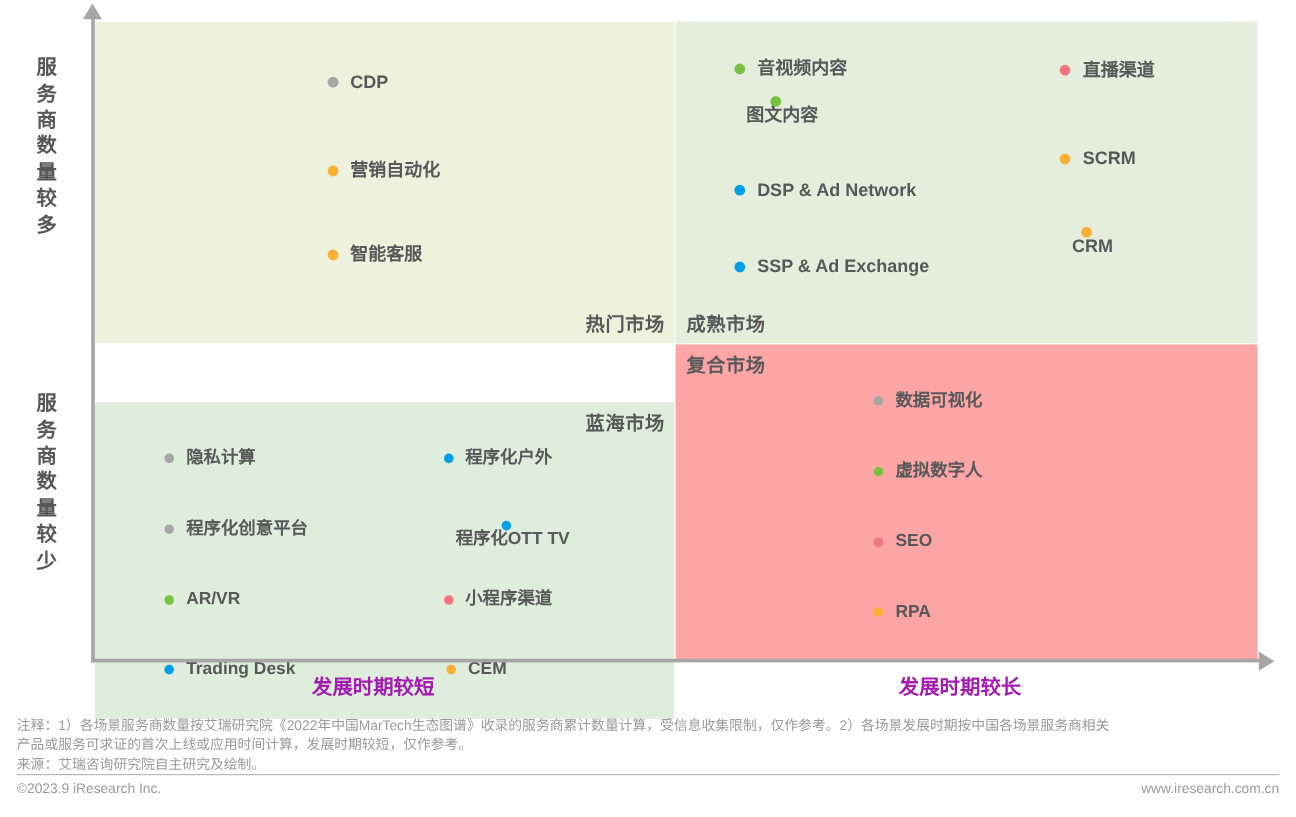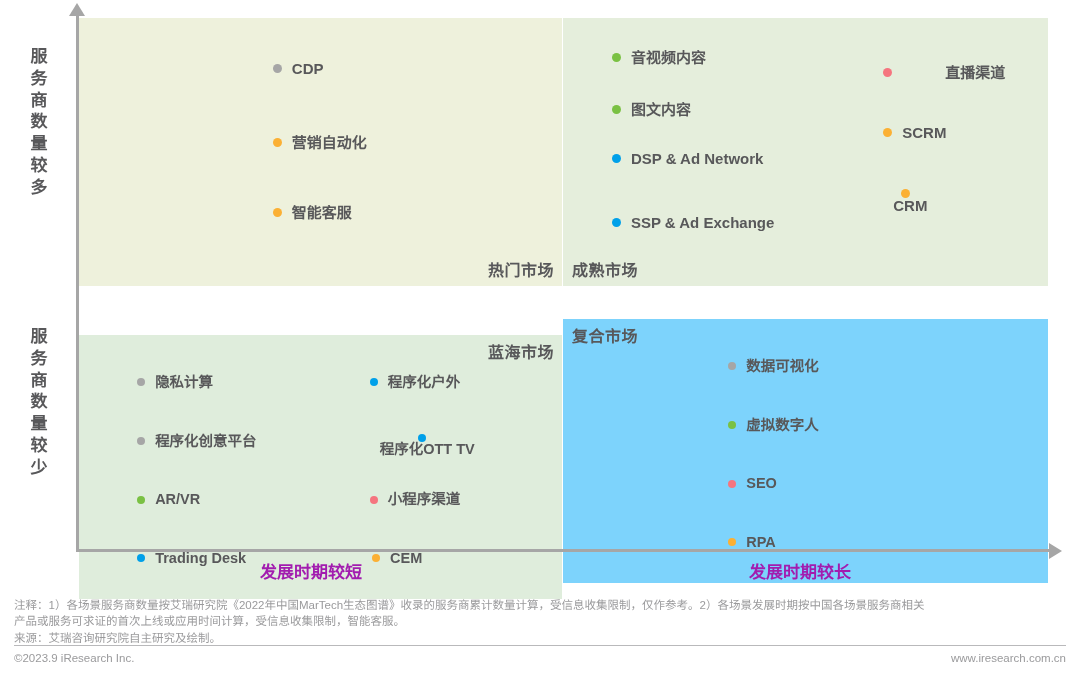--- a/index.html
+++ b/index.html
@@ -182,33 +182,33 @@
           <span class="item-label">智能客服</span>
         </div>
       </div>
 
     <div class="quad tr" id="q-tr" style="background: rgb(229, 238, 220);">
       <div class="quad-label">成熟市场</div>
     <div class="item" style="left: 48.95px; top: 31.98px;">
           <span class="dot" style="background: rgb(122, 193, 67);"></span>
           <span class="item-label">音视频内容</span>
         </div>
-        <div class="item" style="left: 48.95px; top: 84px;">
+        <div class="item" style="left: 48.95px; top: 62px; flex-direction: column;">
           <span class="dot" style="background: rgb(122, 193, 67);"></span>
           <span class="item-label">图文内容</span>
         </div>
         <div class="item" style="left: 48.95px; top: 133.25px;">
           <span class="dot" style="background: rgb(0, 160, 233);"></span>
           <span class="item-label">DSP &amp; Ad Network</span>
         </div>
         <div class="item" style="left: 48.95px; top: 197.21px;">
           <span class="dot" style="background: rgb(0, 160, 233);"></span>
           <span class="item-label">SSP &amp; Ad Exchange</span>
         </div>
-        <div class="item" style="left: 320.27px; top: 47px; gap: 43px;">
+        <div class="item" style="left: 320.27px; top: 33px;">
           <span class="dot" style="background: rgb(245, 117, 127);"></span>
           <span class="item-label">直播渠道</span>
         </div>
         <div class="item" style="left: 320.27px; top: 106.6px;">
           <span class="dot" style="background: rgb(251, 176, 52);"></span>
           <span class="item-label">SCRM</span>
         </div>
         <div class="item" style="left: 320.27px; top: 170.56px; flex-direction: column;">
           <span class="dot" style="background: rgb(251, 176, 52);"></span>
           <span class="item-label">CRM</span>
@@ -244,21 +244,21 @@
         <div class="item small" style="left: 290.7px; top: 157.4px;">
           <span class="dot" style="background: rgb(245, 117, 127);"></span>
           <span class="item-label">小程序渠道</span>
         </div>
         <div class="item small" style="left: 293px; top: 216.03px;">
           <span class="dot" style="background: rgb(251, 176, 52);"></span>
           <span class="item-label">CEM</span>
         </div>
       </div>
 
-    <div class="quad br" id="q-br" style="background: #7dd3fc; margin-top: 32px;">
+    <div class="quad br" id="q-br" style="background: #fca5a5;">
       <div class="quad-label">复合市场</div>
     <div class="item small" style="left: 165.23px; top: 40.14px;">
           <span class="dot" style="background: rgb(166, 166, 166);"></span>
           <span class="item-label">数据可视化</span>
         </div>
         <div class="item small" style="left: 165.23px; top: 98.77px;">
           <span class="dot" style="background: rgb(122, 193, 67);"></span>
           <span class="item-label">虚拟数字人</span>
         </div>
         <div class="item small" style="left: 165.23px; top: 157.4px;">
@@ -295,21 +295,21 @@
       <span>量</span>
       <span>较</span>
       <span>少</span>
     </div>
 
   <div class="x-title left">发展时期较短</div>
   <div class="x-title right">发展时期较长</div>
 
   <div class="notes">
     <div class="line">注释：1）各场景服务商数量按艾瑞研究院《2022年中国MarTech生态图谱》收录的服务商累计数量计算，受信息收集限制，仅作参考。2）各场景发展时期按中国各场景服务商相关</div>
-    <div class="line">产品或服务可求证的首次上线或应用时间计算，受信息收集限制，智能客服。</div>
+    <div class="line">产品或服务可求证的首次上线或应用时间计算，发展时期较短，仅作参考。</div>
     <div class="line">来源：艾瑞咨询研究院自主研究及绘制。</div>
   </div>
   <div class="rule"></div>
   <div class="copyright-row">
     <span>©2023.9 iResearch Inc.</span>
     <span>www.iresearch.com.cn</span>
   </div>
 
 </div>
 

